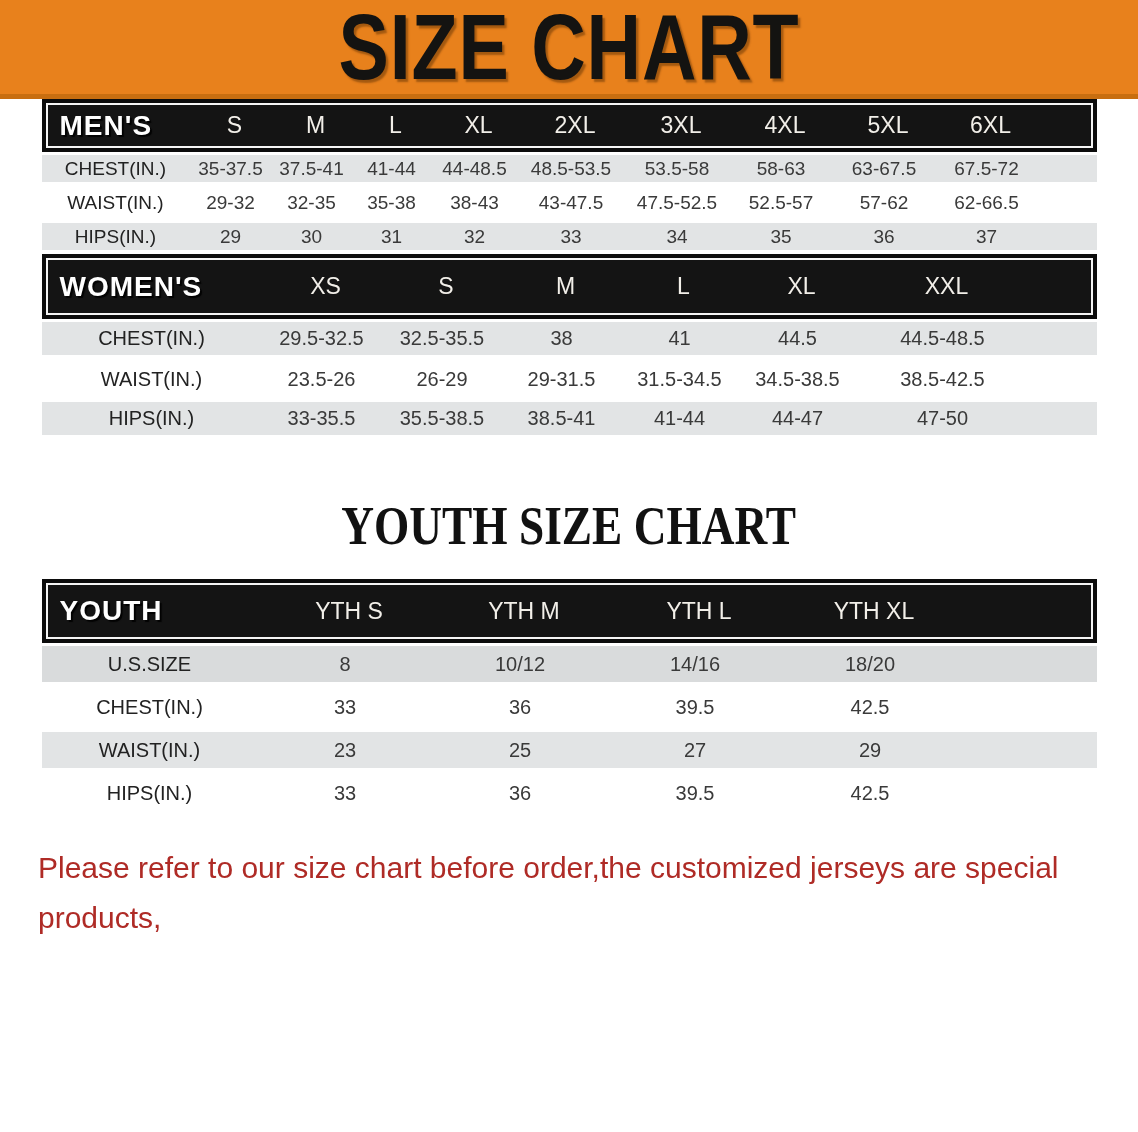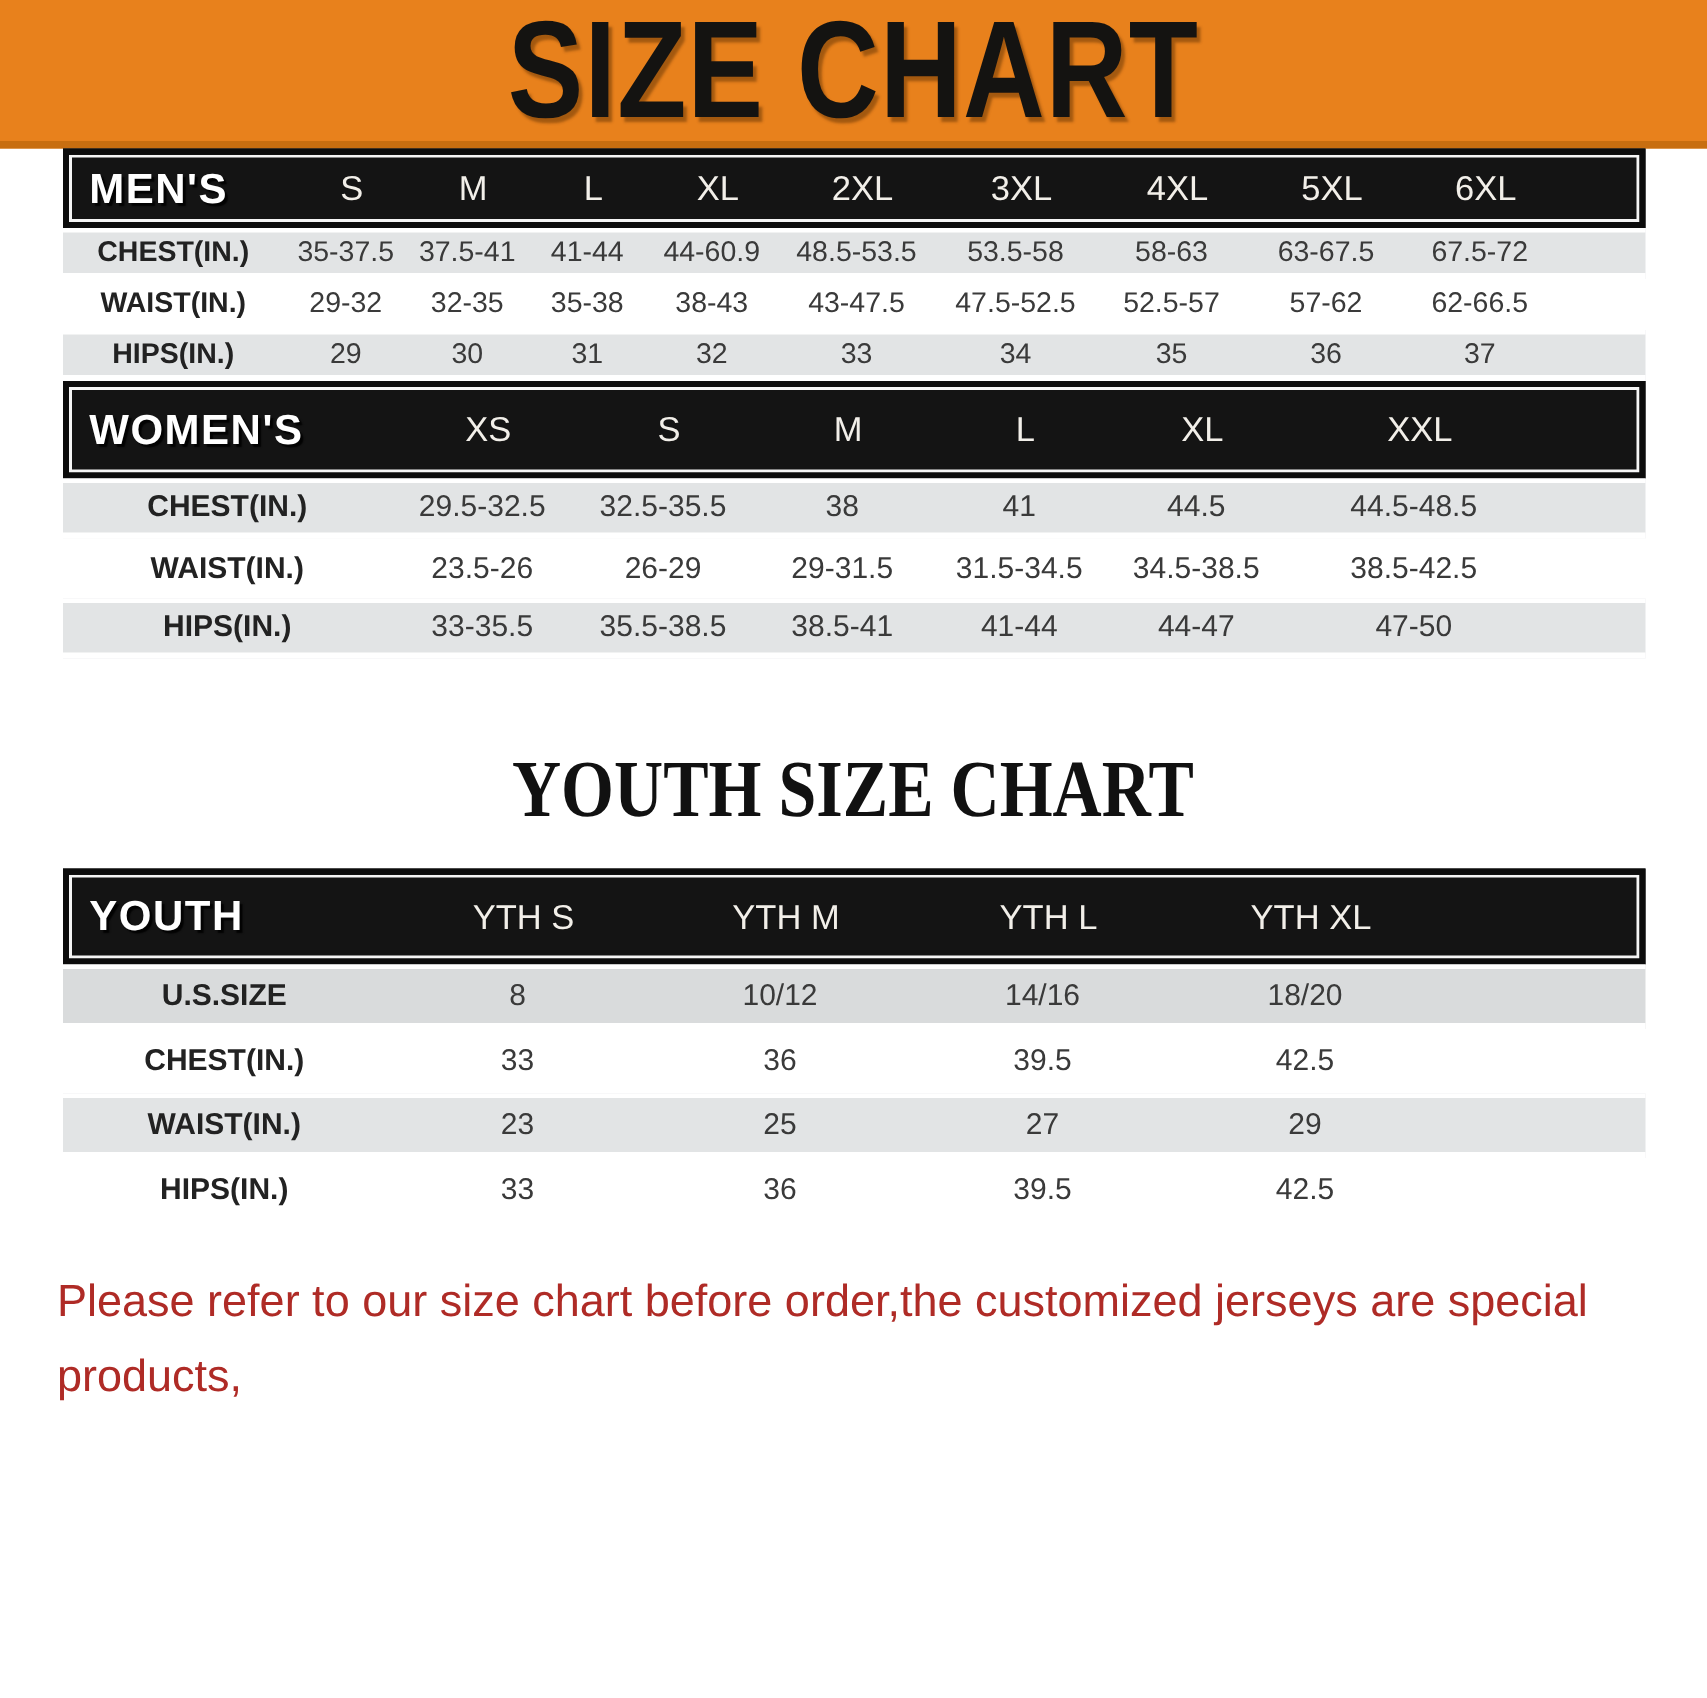--- a/index.html
+++ b/index.html
@@ -58,21 +58,21 @@
     text-shadow:2px 2px 1px rgba(0,0,0,0.9);
   }
   .trow { display:grid; align-items:center; }
   .trow.gray  { background:#e2e4e5; border-bottom:4px solid #ffffff; border-top:3px solid #ffffff; }
   .trow.white { background:#ffffff; }
   .trow.darkgray { background:#d9dbdc; border-bottom:4px solid #ffffff; border-top:3px solid #ffffff; }
   .cell {
     display:flex; align-items:center; justify-content:center;
     font-size:19px; color:#3a3a3a; white-space:nowrap;
   }
-  .cell.rlabel { font-size:19px; color:#222222;font-weight:bold; }
+  .cell.rlabel { font-size:19px; color:#222222; }
   
   .men-grid   { grid-template-columns:148px 82px 80px 80px 86px 107px 105px 103px 103px 102px; padding-right:59px; }
   .men-table .thead { height:53px; }
   .men-table .trow  { height:34px; }
   
   .women-grid { grid-template-columns:220px 120px 121px 118px 118px 118px 172px; padding-right:49px; }
   .women-table .thead { height:65px; }
   .women-table .trow  { height:40px; }
   .women-table .cell  { font-size:20px; }
   
@@ -107,21 +107,21 @@
       <div class="hcell">3XL</div>
       <div class="hcell">4XL</div>
       <div class="hcell">5XL</div>
       <div class="hcell">6XL</div>
     </div>
     <div class="trow gray men-grid">
       <div class="cell rlabel">CHEST(IN.)</div>
       <div class="cell">35-37.5</div>
       <div class="cell">37.5-41</div>
       <div class="cell">41-44</div>
-      <div class="cell">44-60.9</div>
+      <div class="cell">44-48.5</div>
       <div class="cell">48.5-53.5</div>
       <div class="cell">53.5-58</div>
       <div class="cell">58-63</div>
       <div class="cell">63-67.5</div>
       <div class="cell">67.5-72</div>
     </div>
     <div class="trow white men-grid">
       <div class="cell rlabel">WAIST(IN.)</div>
       <div class="cell">29-32</div>
       <div class="cell">32-35</div>

